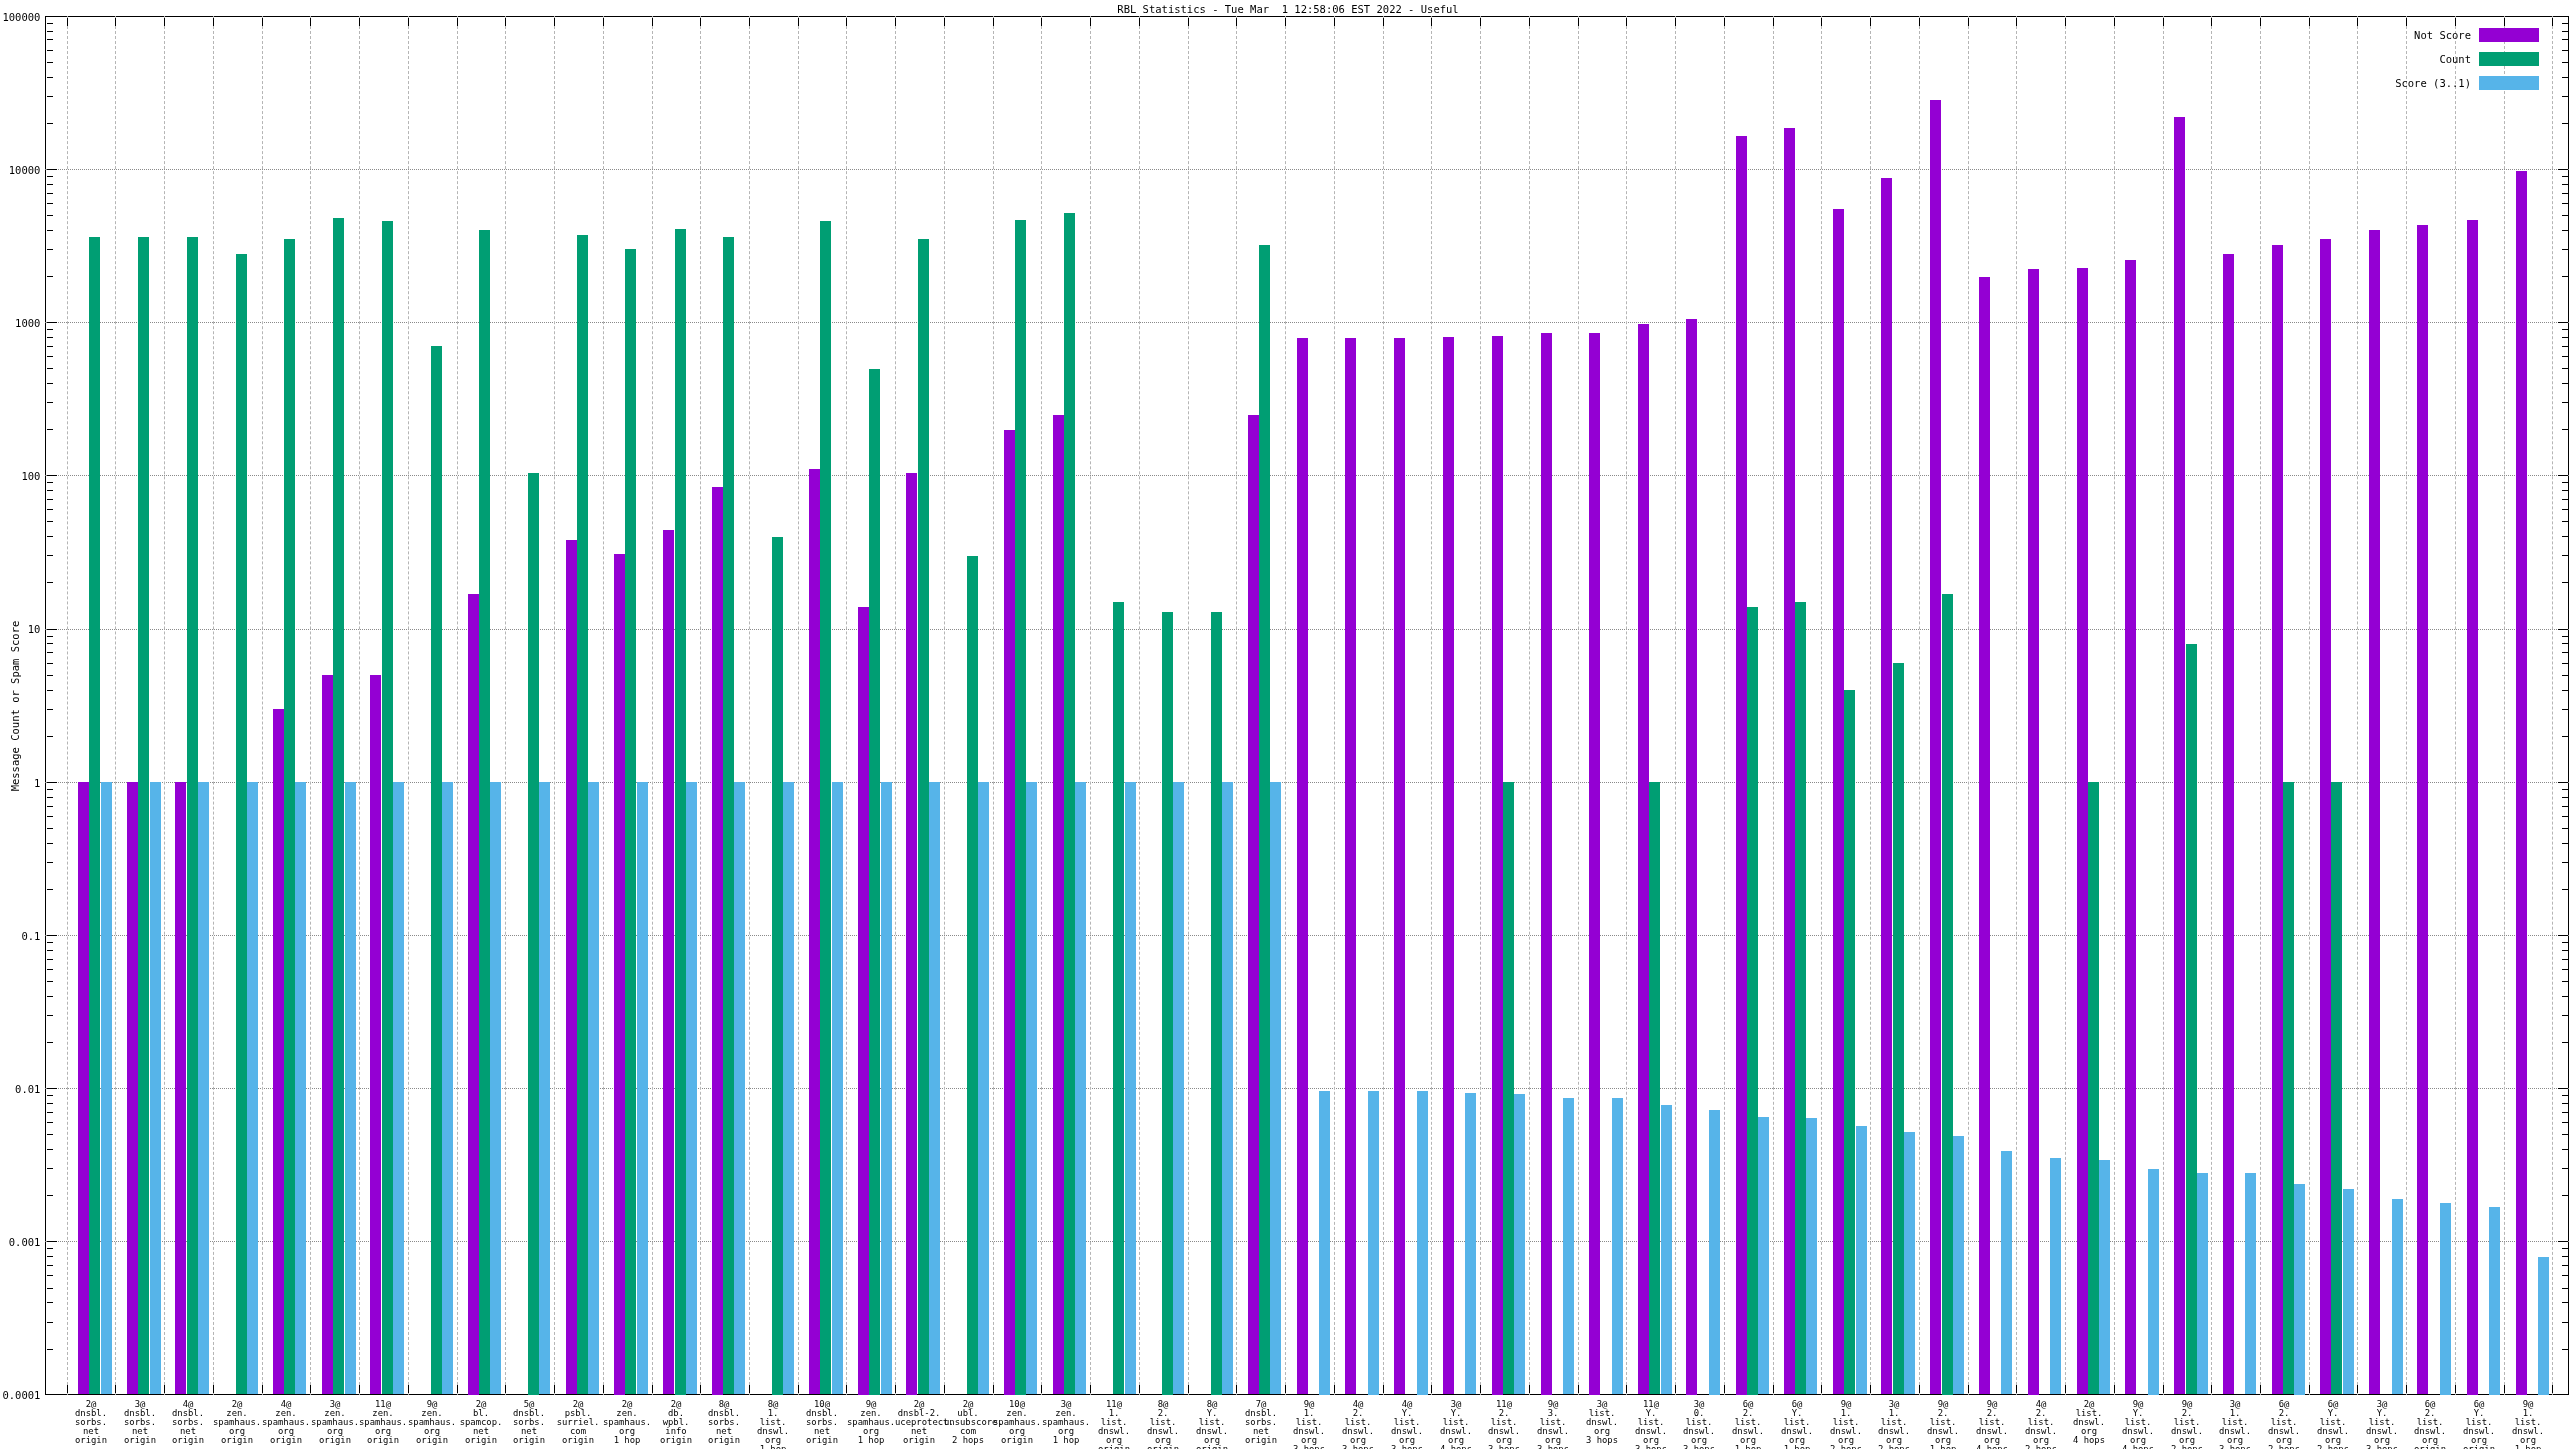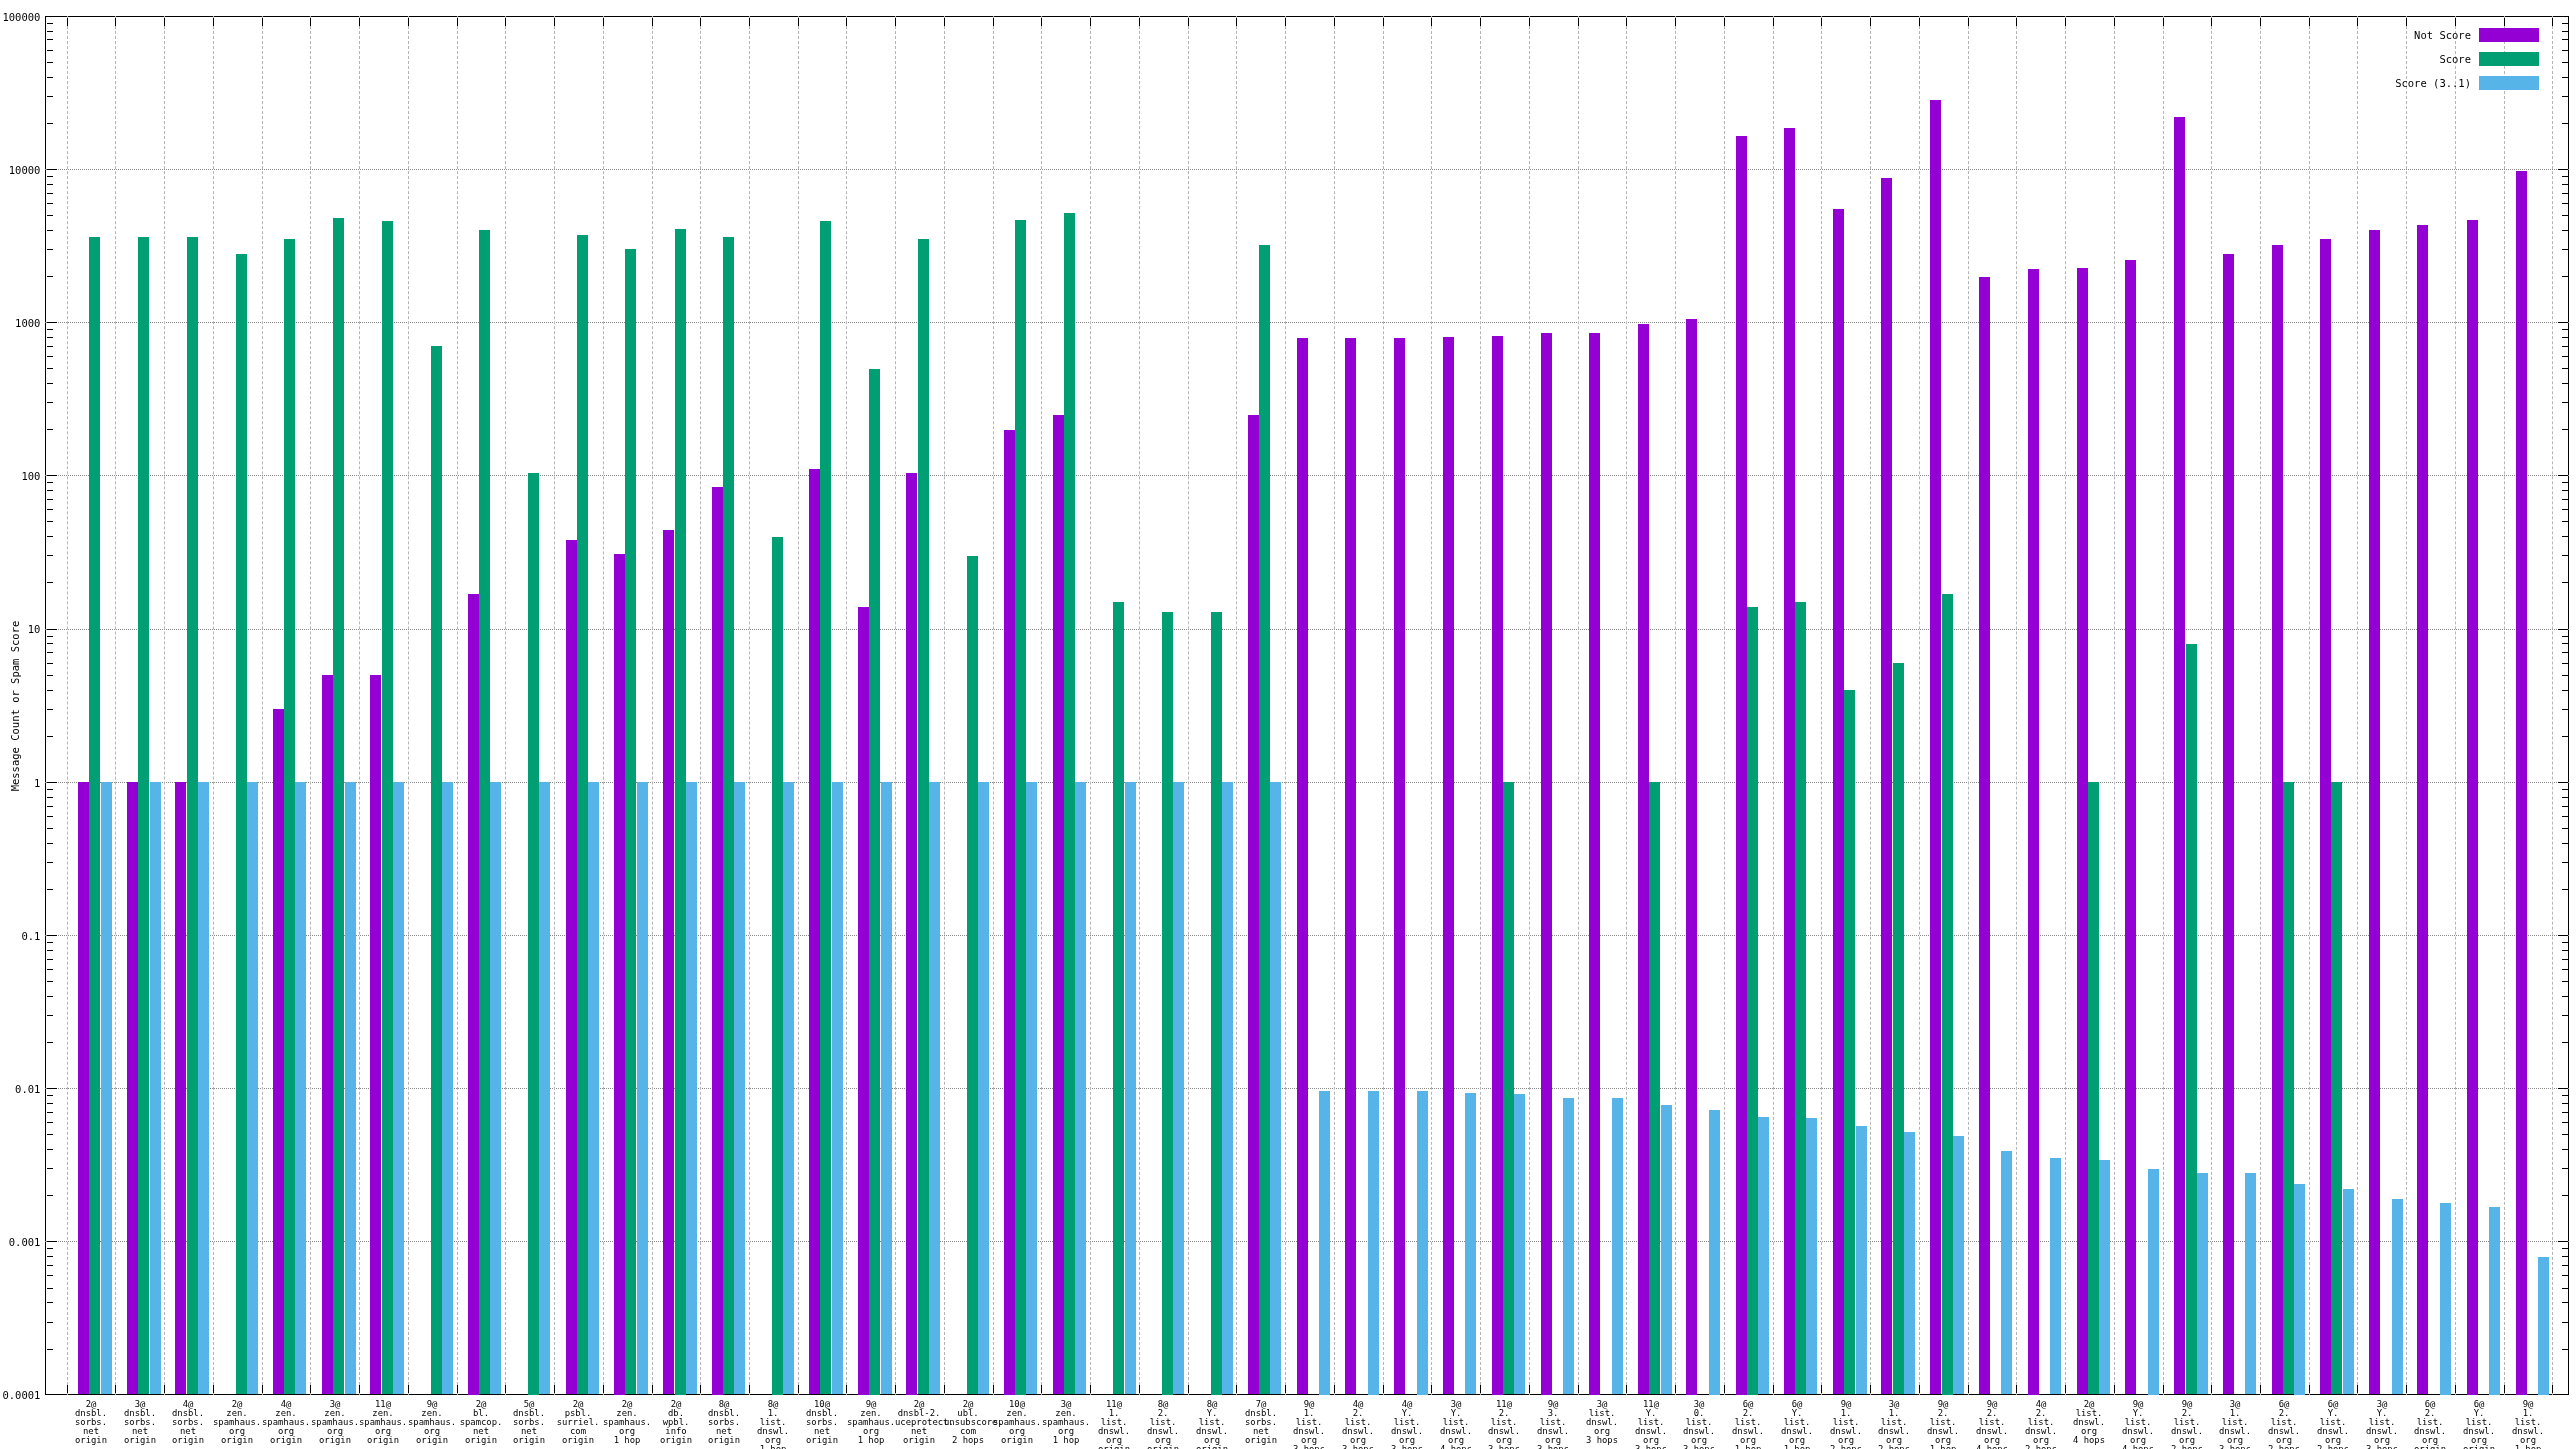--- a/index.html
+++ b/index.html
@@ -16,20 +16,21 @@
   .bar{position:absolute;}
   #legend{position:absolute;}
   .legend-row{position:absolute;height:16px;}
   .legend-label{position:absolute;right:68px;top:1.6px;font-size:10.5px;white-space:pre;}
   .legend-swatch{position:absolute;right:0;top:0.8px;width:60px;height:14.5px;}
 </style>
 </head>
 <body>
 
 <div id="chart">
+  <div id="title">RBL Statistics - Tue Mar  1 12:58:06 EST 2022 - Useful</div>
   <div id="ylabel">Message Count or Spam Score</div>
   <div id="plot-border" style="left: 45px; top: 16px; width: 2524px; height: 1379px;"></div>
   <div id="grid-layer">
       <div class="hgrid" style="left: 45px; top: 169px; width: 2524px;"></div>
       <div class="hgrid" style="left: 45px; top: 322px; width: 2524px;"></div>
       <div class="hgrid" style="left: 45px; top: 475px; width: 2524px;"></div>
       <div class="hgrid" style="left: 45px; top: 629px; width: 2524px;"></div>
       <div class="hgrid" style="left: 45px; top: 782px; width: 2524px;"></div>
       <div class="hgrid" style="left: 45px; top: 935px; width: 2524px;"></div>
       <div class="hgrid" style="left: 45px; top: 1088px; width: 2524px;"></div>
@@ -779,21 +780,21 @@
 dnswl.
 org
 1 hop</div>
     </div>
   <div id="legend" style="left: 2231px; top: 27px; width: 322px;">
     <div class="legend-row" style="top: 0px; left: 0px; width: 308px;">
       <span class="legend-label">Not Score</span>
       <span class="legend-swatch" style="background: rgb(148, 0, 211);"></span>
     </div>
     <div class="legend-row" style="top: 24px; left: 0px; width: 308px;">
-      <span class="legend-label">Score</span>
+      <span class="legend-label">Count</span>
       <span class="legend-swatch" style="background: rgb(0, 158, 115);"></span>
     </div>
     <div class="legend-row" style="top: 48px; left: 0px; width: 308px;">
       <span class="legend-label">Score (3..1)</span>
       <span class="legend-swatch" style="background: rgb(86, 180, 233);"></span>
     </div>
   </div>
 </div>
 
 

